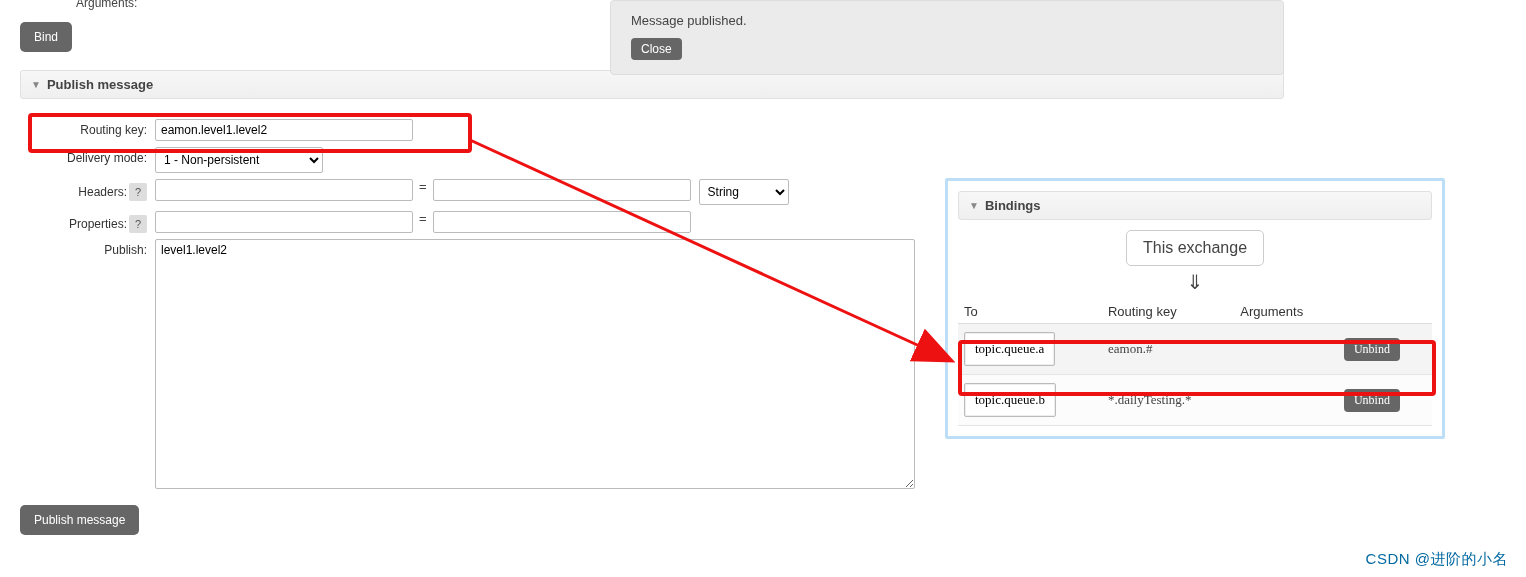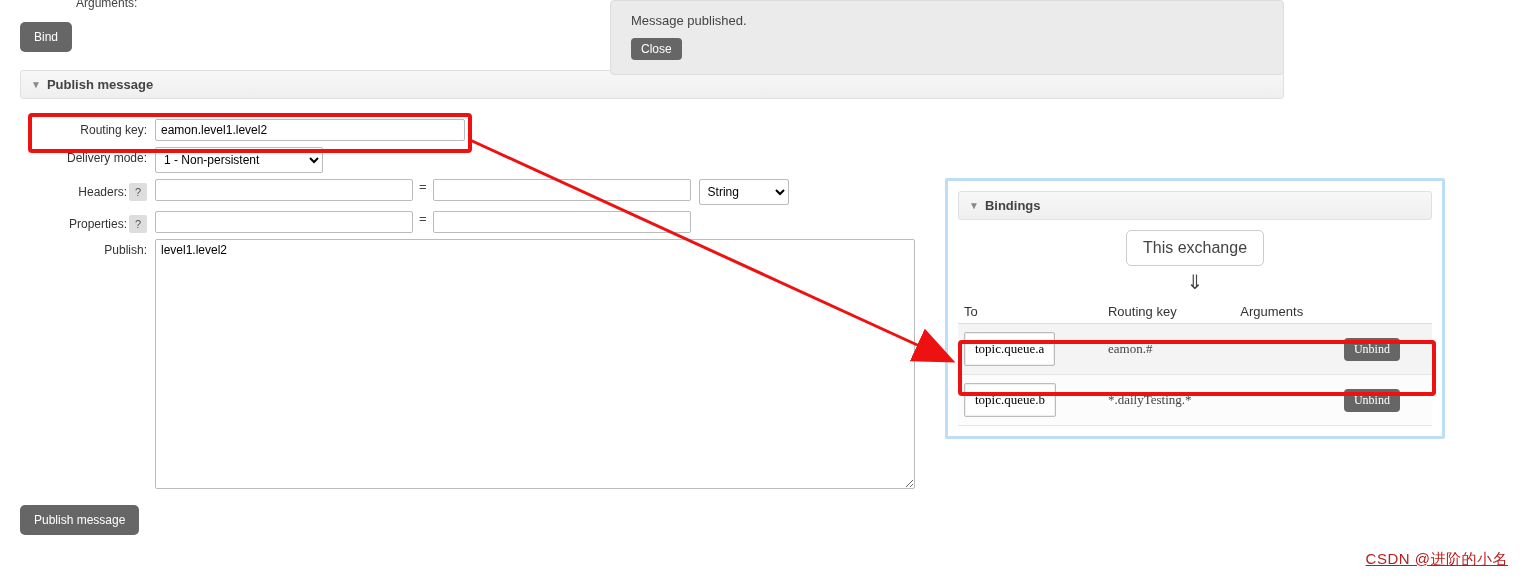--- a/index.html
+++ b/index.html
@@ -140,25 +140,24 @@
     padding:8px 10px;
     font-size:13px;
     border-radius:2px;
     cursor:pointer;
     font-family:inherit;
     box-shadow:inset 0 0 0 1px #eee;
   }
   .watermark {
     position:absolute;
     right:18px; bottom:8px;
-    color:#b91c1c;
+    color:#0369a1;
     font-size:15px;
     letter-spacing:.5px;
     pointer-events:none;
-    text-decoration:underline;
   }
 </style>
 </head>
 <body>
 
 <div class="main">
 
   <span class="top-args-label">Arguments:</span>
   <select class="top-string-sel" style="width:90px">
     <option>String</option>
@@ -171,21 +170,21 @@
 
   <div class="section-header" style="width:1264px">
     <span class="tri">▼</span>
     <span>Publish message</span>
   </div>
 
   <div style="height:14px"></div>
 
   <div class="form-row">
     <label>Routing key:</label>
-    <input type="text" style="width: 310px;" value="eamon.level1.level2">
+    <input type="text" style="width: 258px;" value="eamon.level1.level2">
   </div>
 
   <div class="form-row">
     <label>Delivery mode:</label>
     <select style="width:168px">
       <option>1 - Non-persistent</option>
     </select>
   </div>
 
   <div class="form-row">

